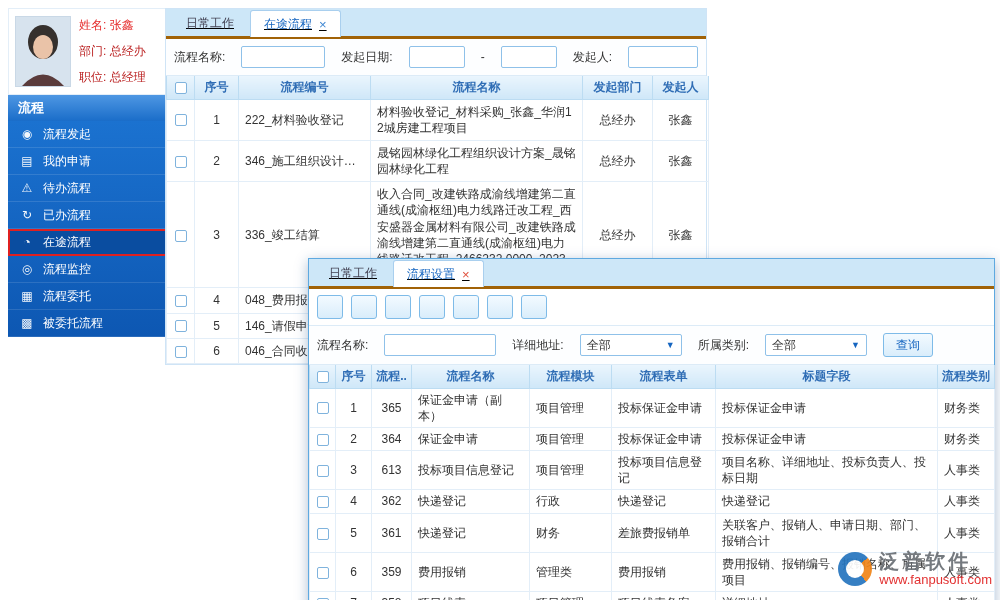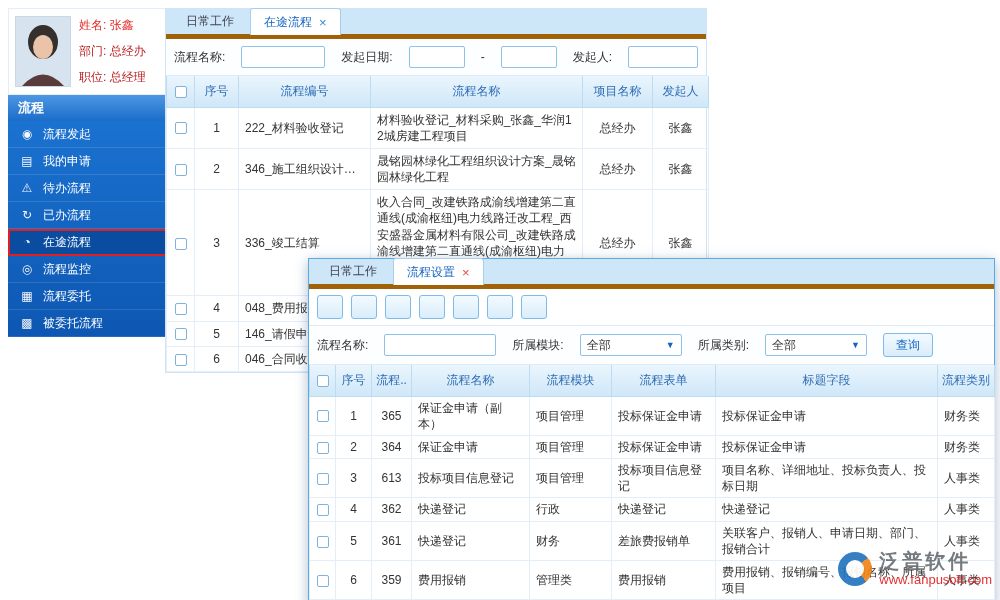--- a/index.html
+++ b/index.html
@@ -29,21 +29,21 @@
   .side-item .sicon { width:14px; text-align:center; font-size:12px; opacity:.95; }
   .side-item.active { background:#0a4da0; outline:2px solid #e02020; outline-offset:-2px; }
 
   
   .panel { position:absolute; background:#fff; }
   .panel1 { left:165px; top:8px; width:542px; border:1px solid #cfe4f6; z-index:1; }
   .panel2 { left:308px; top:258px; width:687px; min-height:332px; border:1px solid #5ea9e0;
     z-index:2; box-shadow:0 3px 12px rgba(20,70,130,.35); }
 
   .tabstrip { display:flex; align-items:flex-end; height:30px; background:#cde7f8;
-    border-bottom:5px solid #a16207; padding-left:6px; gap:2px; }
+    border-bottom:3px solid #a16207; padding-left:6px; gap:2px;text-decoration:underline; }
   .tab { height:27px; display:flex; align-items:center; gap:7px; padding:0 13px; font-size:12px;
     color:#445; cursor:pointer; border:1px solid transparent; border-bottom:none;
     border-radius:3px 3px 0 0; }
   .tab.active { background:#fff; color:#1565c0; border-color:#a9cfee; position:relative; top:1px; }
   .tab .close { font-size:13px; line-height:1; }
   .panel1 .tab .close { color:#3f87d2; }
   .panel2 .tab .close { color:#e0503c; }
 
   .filters { display:flex; align-items:center; gap:16px; padding:7px 8px; font-size:12px;
     color:#333; border-bottom:1px solid #dcebf7; background:#fdfeff; white-space:nowrap; }
@@ -61,22 +61,22 @@
   .btn { height:24px; padding:0 12px; font-size:12px; font-family:inherit; color:#1565c0;
     background:linear-gradient(180deg,#f3faff,#d9edfb); border:1px solid #7ebbe8;
     border-radius:3px; cursor:pointer; white-space:nowrap; }
 
   .select { display:inline-flex; align-items:center; justify-content:space-between; width:102px;
     height:22px; border:1px solid #8fc1e9; border-radius:2px; padding:0 6px; background:#fff; cursor:pointer; }
   .arr { color:#1565c0; font-size:9px; }
 
   
   .grid { border-collapse:collapse; width:100%; table-layout:fixed; font-size:12px; }
-  .grid th { background:linear-gradient(180deg,#eaf5fd,#cfe7f8); color:#2f6db5; font-weight:normal;
-    height:31px; border:1px solid #bcdcf2; border-top:none; padding:2px 4px;
+  .grid th { background:linear-gradient(180deg,#eaf5fd,#cfe7f8); color:#2f6db5; font-weight:bold;
+    height:23px; border:1px solid #bcdcf2; border-top:none; padding:2px 4px;
     overflow:hidden; white-space:nowrap; text-overflow:ellipsis; }
   .grid td { border:1px solid #e3eef8; padding:4px 6px; color:#333; vertical-align:middle;
     word-break:break-all; line-height:1.35; }
   .grid2 td { padding:3px 6px; }
   .c { text-align:center; }
   td.code { white-space:nowrap; overflow:hidden; text-overflow:ellipsis; word-break:normal; }
   .cb { display:inline-block; width:12px; height:12px; border:1px solid #7fb3dd; border-radius:2px;
     background:#fff; cursor:pointer; vertical-align:middle; }
   .cbcell { text-align:center; }
 
@@ -186,21 +186,21 @@
       <col style="width:212px">
         <col style="width:70px">
         <col style="width:56px">
     </colgroup>
     <thead>
       <tr>
         <th class="cbcell"><span class="cb"></span></th>
         <th>序号</th>
         <th>流程编号</th>
         <th>流程名称</th>
-        <th>项目名称</th>
+        <th>发起部门</th>
         <th>发起人</th>
       </tr>
     </thead>
     <tbody>
         <tr>
         <td class="cbcell"><span class="cb"></span></td>
         <td class="c">1</td>
         <td class="code">222_材料验收登记</td>
         <td>材料验收登记_材料采购_张鑫_华润12城房建工程项目</td>
         <td class="c">总经办</td>
@@ -268,21 +268,21 @@
       <button class="btn"></button>
       <button class="btn"></button>
       <button class="btn"></button>
       <button class="btn"></button>
       <button class="btn"></button>
     </div>
 
   <div class="filters">
     <span>流程名称:</span>
     <input class="txt w110" style="">
-    <span>所属模块:</span>
+    <span>详细地址:</span>
     <span class="select">
       <span>全部</span>
       <span class="arr">▼</span>
     </span>
     <span>所属类别:</span>
     <span class="select">
       <span>全部</span>
       <span class="arr">▼</span>
     </span>
     <button class="btn">查询</button>

